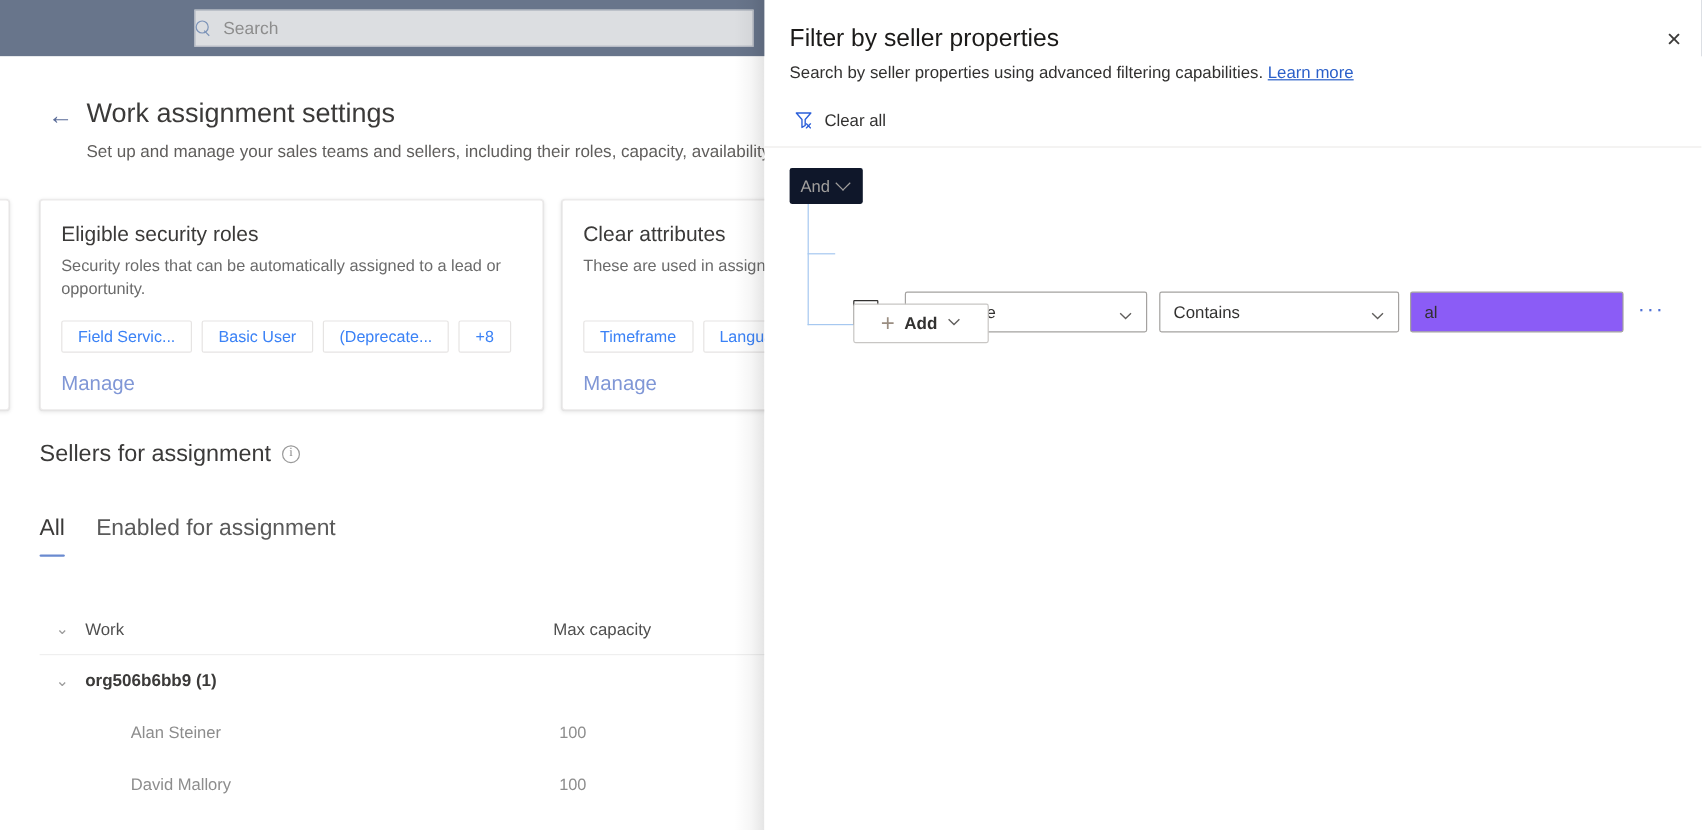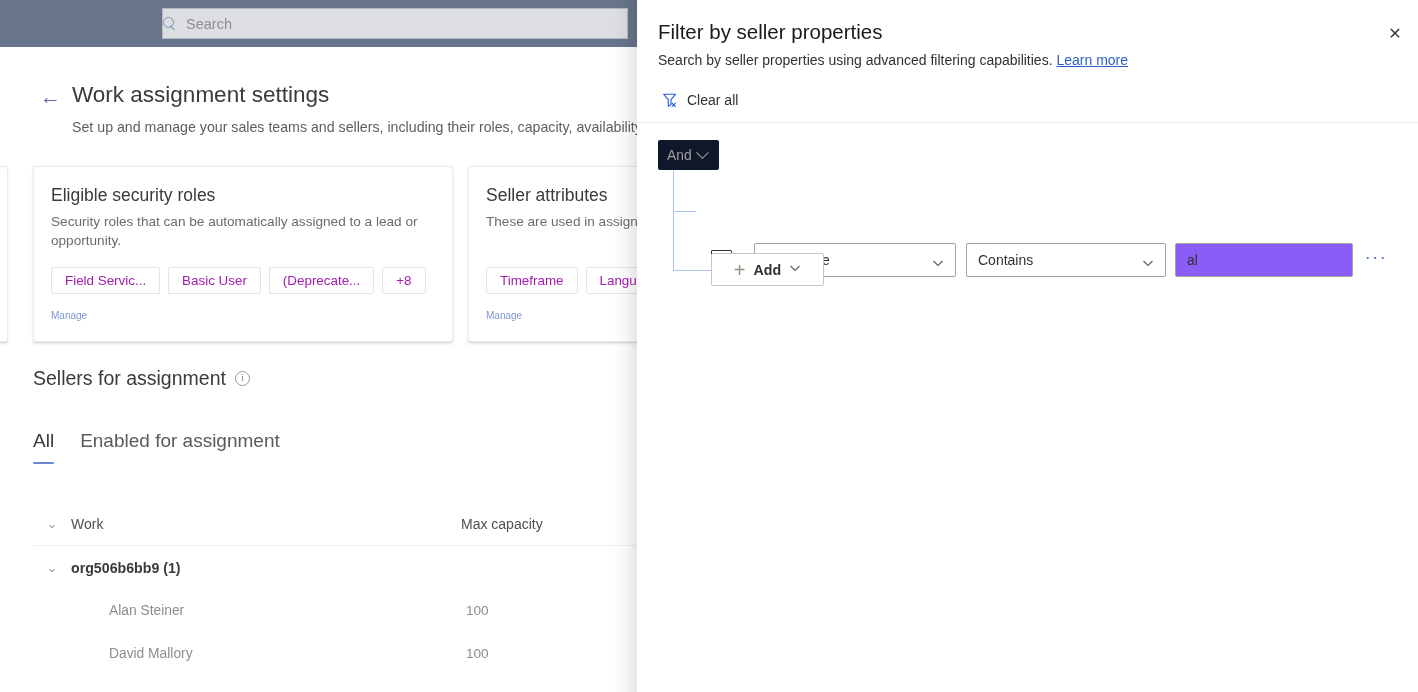--- a/index.html
+++ b/index.html
@@ -67,23 +67,23 @@
   #card-roles { left: 33px; top: 119px; width: 420px; height: 176px; }
   #card-attrs { left: 468px; top: 119px; width: 420px; height: 176px; }
   #card-left-sliver { left: -16px; top: 119px; width: 24px; height: 176px; }
 
   .card-title { position: absolute; left: 17px; top: 18px; font-size: 17.5px; color: #3b3a39; white-space: nowrap; }
   .card-desc  { position: absolute; left: 17px; top: 45px; width: 386px; font-size: 13.6px; color: #6b6b6b; line-height: 19px; }
   .chips      { position: absolute; left: 17px; display: flex; gap: 8px; }
   .chip {
     border: 1px solid #e6e4e3; border-radius: 2px; background: #fff;
     height: 27px; padding: 0 13px; display: flex; align-items: center;
-    font-size: 13.4px; color: #a21caf; white-space: nowrap;
-  }
-  .manage-link { position: absolute; left: 17px; font-size: 10px; color: #8097d6; cursor: pointer; }
+    font-size: 13.4px; color: #3b82f6; white-space: nowrap;
+  }
+  .manage-link { position: absolute; left: 17px; font-size: 17px; color: #8097d6; cursor: pointer; }
 
   
   .sec-title {
     position: absolute; left: 33px; top: 320px;
     font-size: 19.5px; color: #3b3a39; display: flex; align-items: center; gap: 9px;
   }
   .info-icon {
     width: 15px; height: 15px; border: 1.3px solid #9a9a9a; border-radius: 50%;
     display: inline-flex; align-items: center; justify-content: center;
     font-size: 10.5px; color: #8a8a8a; font-style: normal; line-height: 1;
@@ -241,21 +241,21 @@
         <div class="chips" style="top:100px;">
           <span class="chip">Field Servic...</span>
           <span class="chip">Basic User</span>
           <span class="chip">(Deprecate...</span>
           <span class="chip">+8</span>
         </div>
         <div class="manage-link" style="top:143px;">Manage</div>
       </div>
 
       <div class="card" id="card-attrs">
-        <div class="card-title">Seller attributes</div>
+        <div class="card-title">Clear attributes</div>
         <div class="card-desc">These are used in assign</div>
         <div class="chips" style="top:100px;">
           <span class="chip">Timeframe</span>
           <span class="chip">Languag</span>
         </div>
         <div class="manage-link" style="top:143px;">Manage</div>
       </div>
 
       <div class="sec-title">
         <span>Sellers for assignment</span>

